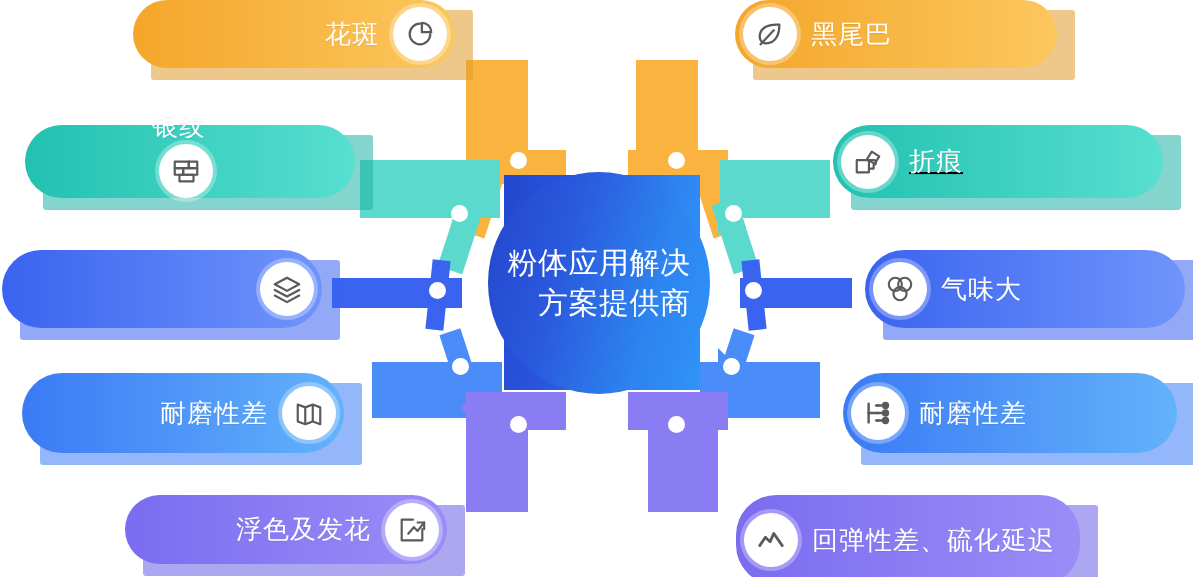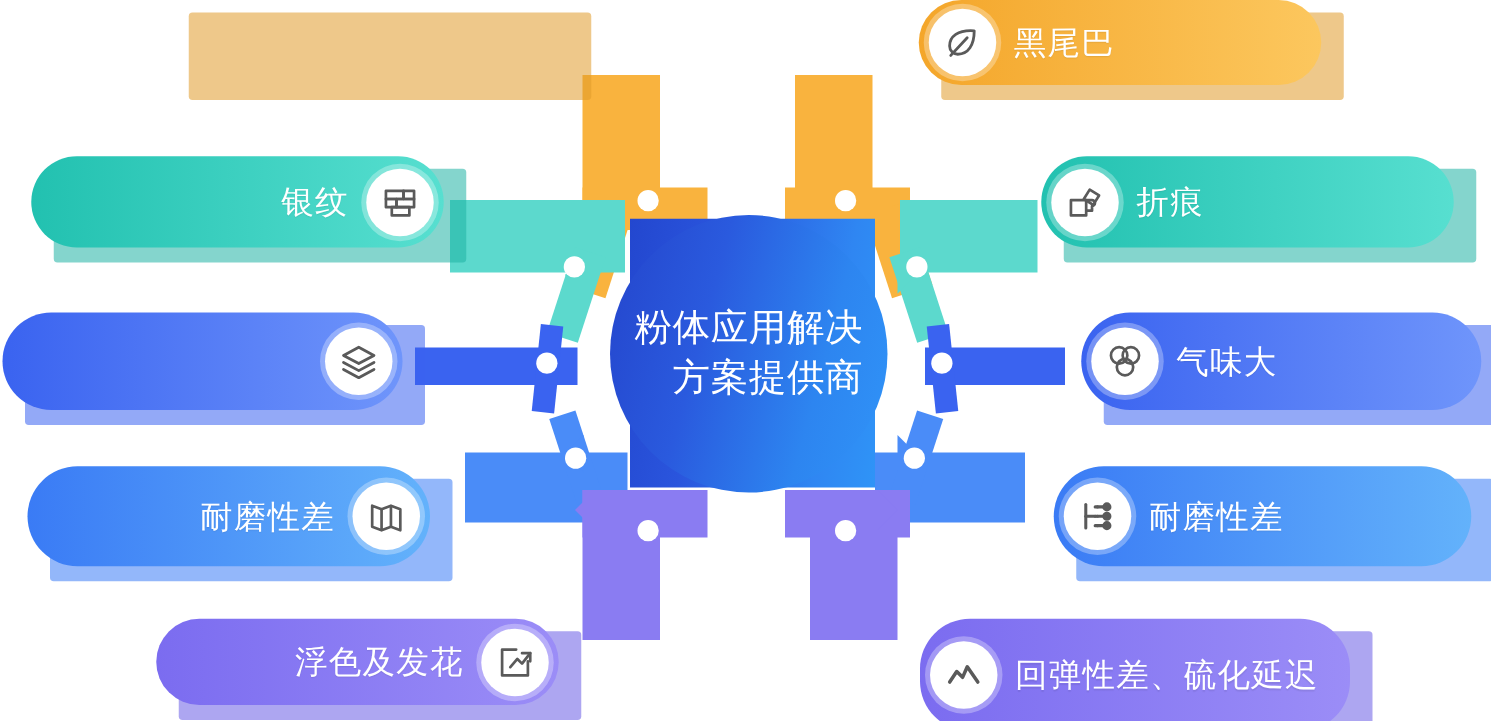--- a/index.html
+++ b/index.html
@@ -104,24 +104,33 @@
 
   <div id="center-block"></div>
   <div id="center-circle">
     <div class="ctxt">粉体应用解决
 方案提供商</div>
   </div>
 
   <div id="left-col">
       <div class="pill-wrap" style="left: 133px; top: 0px; width: 340px; height: 80px;">
         <div class="pill-shadow" style="background: rgb(224, 154, 42);"></div>
+        <div class="pill left" style="background: linear-gradient(90deg, rgb(244, 166, 42) 0%, rgb(252, 199, 94) 100%);">
+          <div class="pill-label">花斑</div>
+          <div class="badge">
+            <svg viewBox="0 0 32 32" fill="none" stroke-width="2.4" stroke-linejoin="round" stroke-linecap="round">
+              <path d="M16 5a11 11 0 1 0 11 11"></path>
+              <path d="M18 4v10h10A10 10 0 0 0 18 4z"></path>
+            </svg>
+          </div>
+        </div>
       </div>
       <div class="pill-wrap" style="left: 25px; top: 125px; width: 348px; height: 85px;">
         <div class="pill-shadow" style="background: rgb(31, 179, 164);"></div>
-        <div class="pill left" style="background: linear-gradient(90deg, rgb(34, 193, 176) 0%, rgb(87, 223, 208) 100%);">
+        <div class="pill left" style="background: linear-gradient(90deg, rgb(34, 193, 176) 0%, rgb(87, 223, 208) 100%); flex-direction: column;">
           <div class="pill-label">银纹</div>
           <div class="badge">
             <svg viewBox="0 0 32 32" fill="none" stroke-width="2.3" stroke-linejoin="round">
               <rect x="4" y="6" width="15" height="7"></rect>
               <rect x="19" y="6" width="9" height="7"></rect>
               <rect x="4" y="13" width="9" height="7"></rect>
               <rect x="13" y="13" width="15" height="7"></rect>
               <rect x="9" y="20" width="15" height="7"></rect>
             </svg>
           </div>
@@ -174,21 +183,21 @@
             <svg viewBox="0 0 32 32" fill="none" stroke-width="2.4" stroke-linejoin="round" stroke-linecap="round">
               <path d="M26 6C12 5 5 11 5 19a7 7 0 0 0 7 7c9 0 14-8 14-20z"></path>
               <path d="M6 27 20 12"></path>
             </svg>
           </div>
           <div class="pill-label">黑尾巴</div>
         </div>
       </div>
       <div class="pill-wrap" style="left: 833px; top: 125px; width: 348px; height: 85px;">
         <div class="pill-shadow" style="background: rgb(31, 179, 164);"></div>
-        <div class="pill right" style="background: linear-gradient(90deg, rgb(34, 193, 176) 0%, rgb(87, 223, 208) 100%);">
+        <div class="pill right" style="background: linear-gradient(90deg, rgb(34, 193, 176) 0%, rgb(87, 223, 208) 100%); text-decoration: underline;">
           <div class="badge">
             <svg viewBox="0 0 32 32" fill="none" stroke-width="2.3" stroke-linejoin="round">
               <rect x="4" y="14" width="13" height="13"></rect>
               <path d="M17 14h5a2.5 2.5 0 1 1 0 5v4h-5"></path>
               <path d="M20 5l8 5-5 8-8-5z"></path>
             </svg>
           </div>
           <div class="pill-label">折痕</div>
         </div>
       </div>

